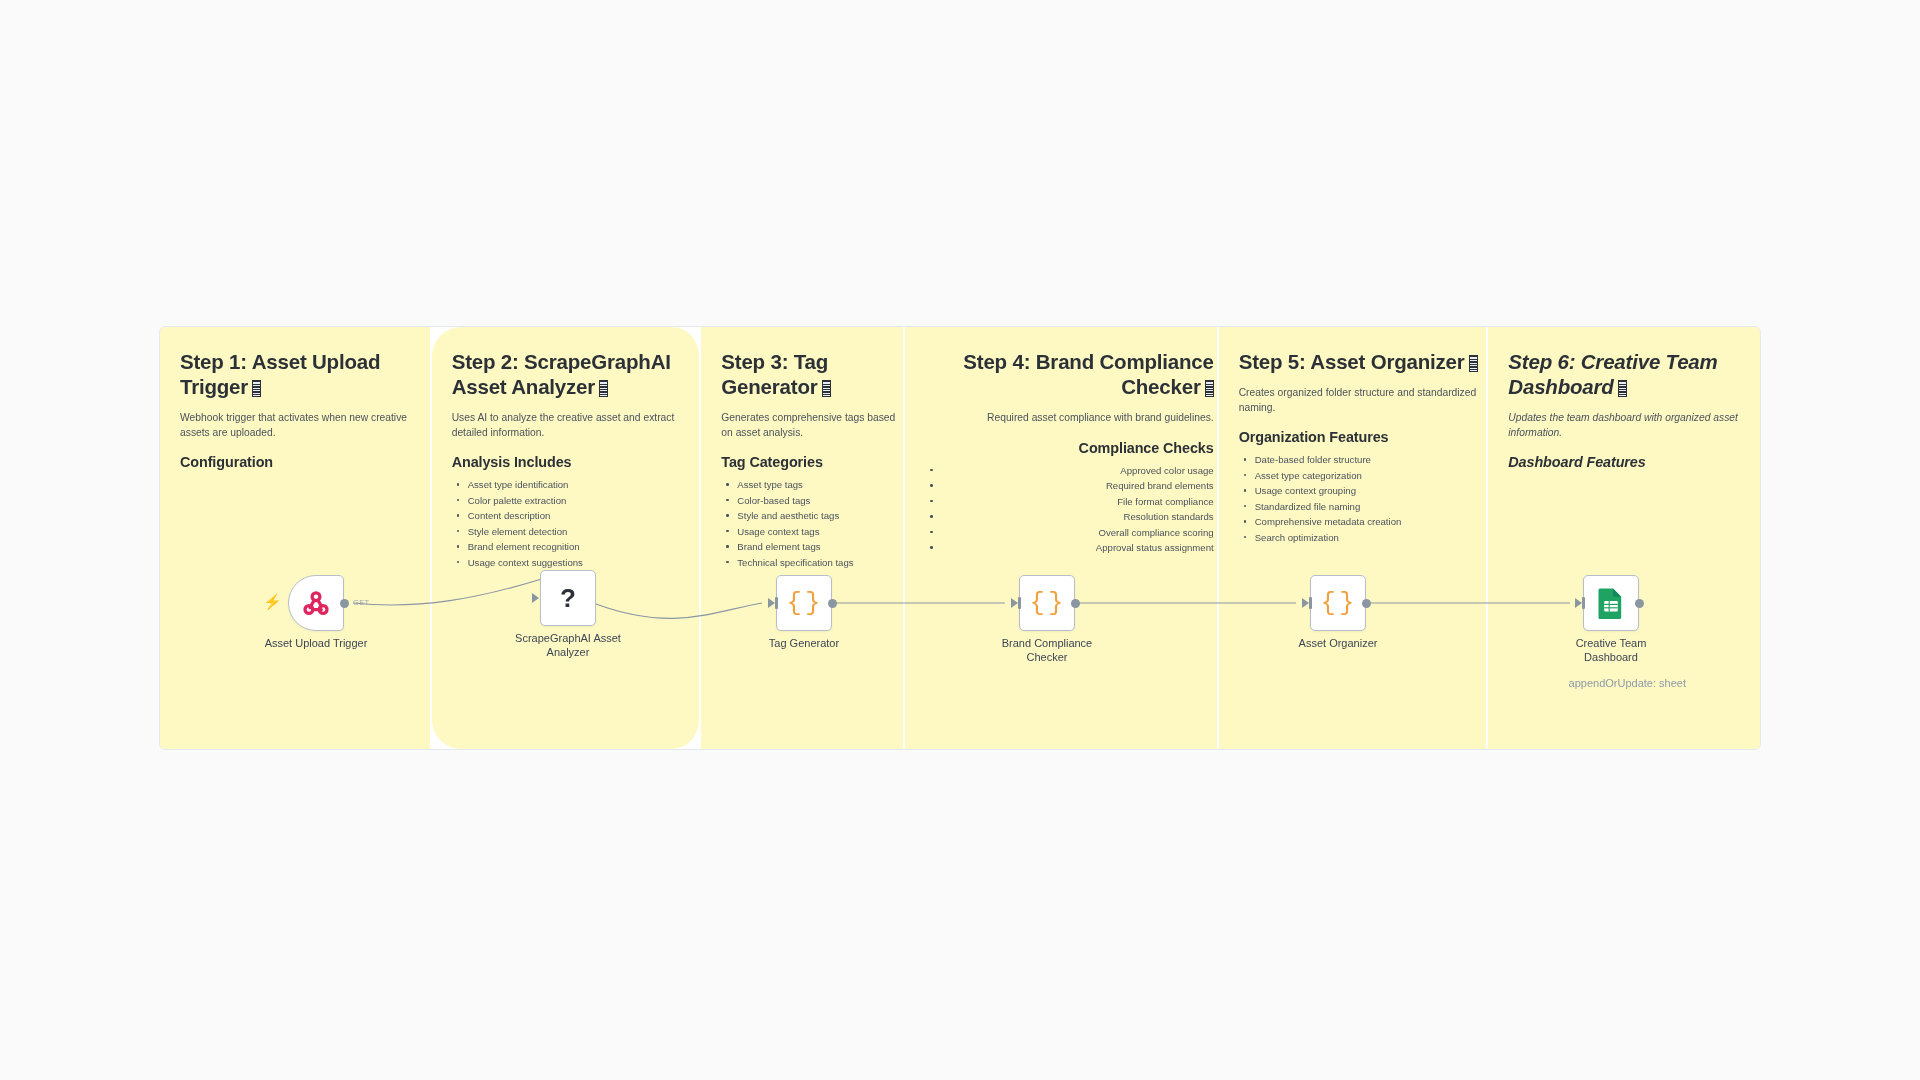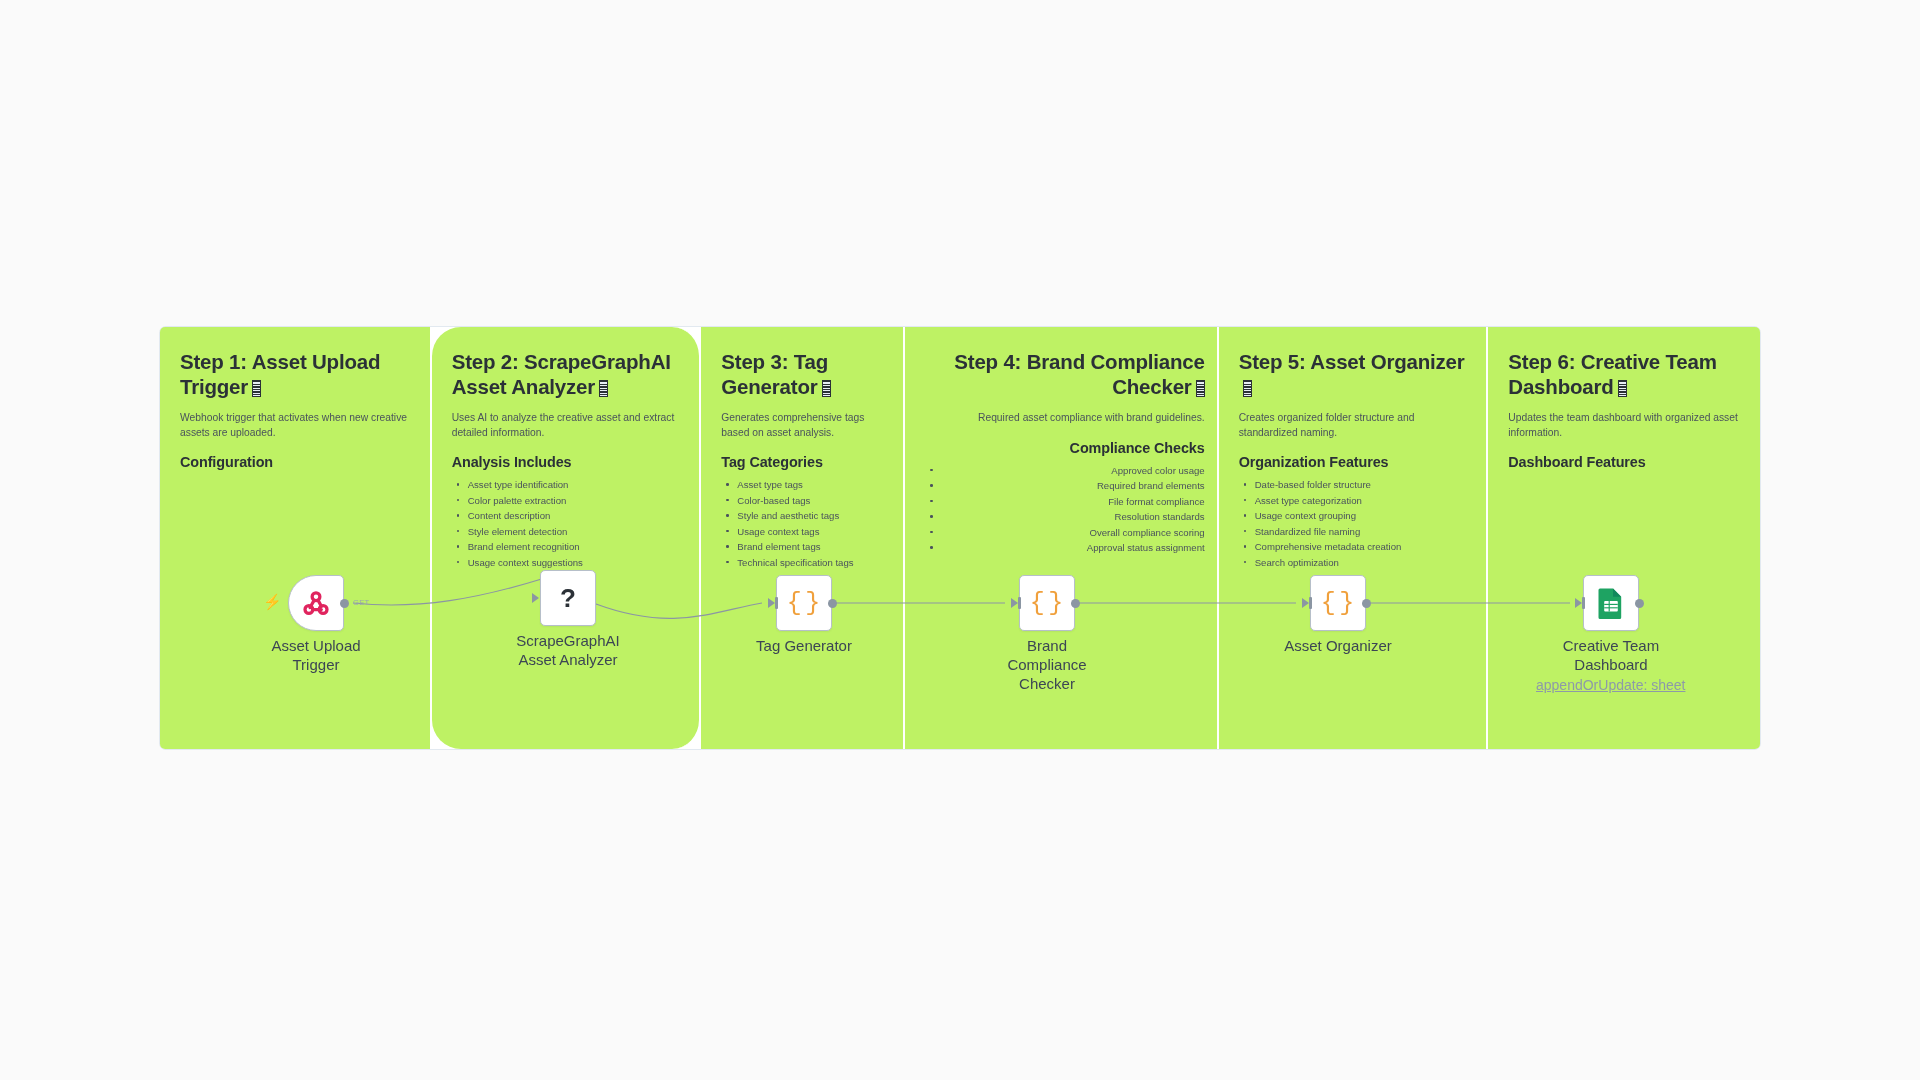--- a/index.html
+++ b/index.html
@@ -26,28 +26,28 @@
     width: 1600px;
     height: 422px;
     display: flex;
     flex-direction: row;
     background: #ffffff;
     border-radius: 6px;
     box-shadow: 0 0 0 1px rgba(180,200,220,0.35);
   }
   .sticky {
     position: relative;
-    background: #bef264;
-    padding: 22px 12px 16px 20px;
+    background: #fef9c3;
+    padding: 22px 3px 16px 20px;
     border-right: 2px solid #ffffff;
     overflow: hidden;
   }
   .sticky:last-child { border-right: none; }
   .sticky:first-child { border-top-left-radius: 5px; border-bottom-left-radius: 5px; }
-  .sticky:last-child  { border-top-right-radius: 5px; border-bottom-right-radius: 5px; }
+  .sticky:last-child  { border-top-right-radius: 5px; border-bottom-right-radius: 5px; font-style: italic; }
 
   .sticky-title {
     font-size: 20.5px;
     font-weight: bold;
     line-height: 1.22;
     color: #2b3137;
     letter-spacing: -0.2px;
     margin: 0 0 12px 0;
   }
   .tofu {
@@ -122,35 +122,34 @@
     border-top-left-radius: 28px;
     border-bottom-left-radius: 28px;
   }
   .node-label {
     position: absolute;
     top: 62px;
     left: 50%;
     transform: translateX(-50%);
     width: 120px;
     text-align: center;
-    font-size: 15px;
+    font-size: 11px;
     line-height: 1.25;
     color: #3c4654;
     white-space: normal;
   }
   .node-sublabel {
     position: absolute;
     top: 88px;
     left: 50%;
     transform: translateX(-50%);
     width: 150px;
-    text-align: left;
-    font-size: 14px;
+    text-align: right;
+    font-size: 11px;
     color: #8d9aa8;
-    text-decoration: underline;
   }
   .node-sublabel.two-line-offset { top: 102px; }
 
   
   .port-out {
     position: absolute;
     right: -5.5px; top: 50%;
     margin-top: -4.5px;
     width: 9px; height: 9px;
     border-radius: 50%;

